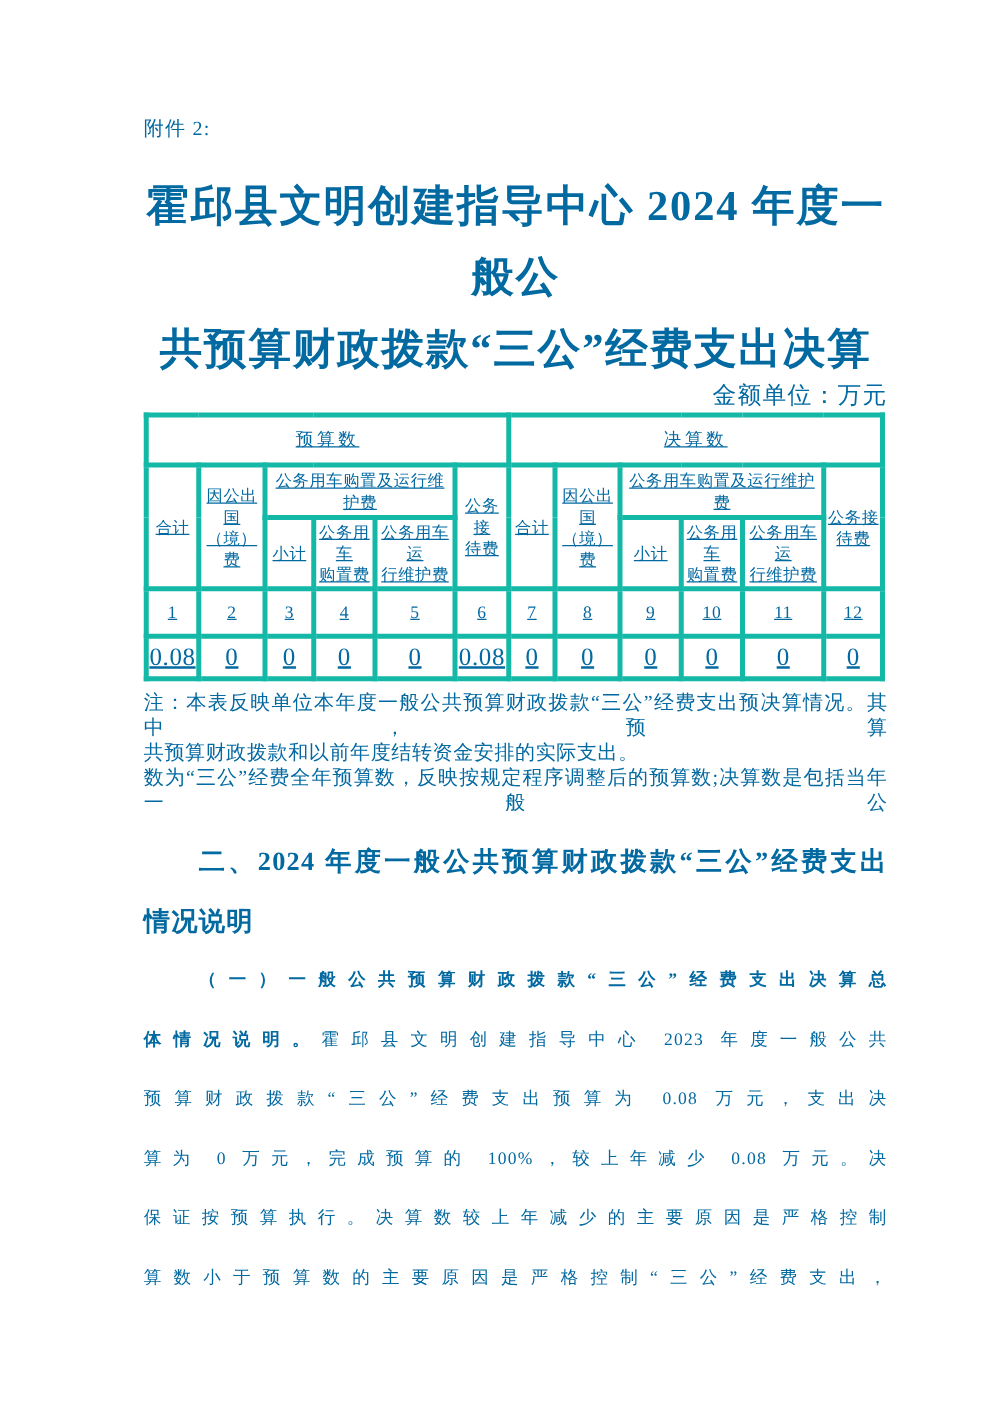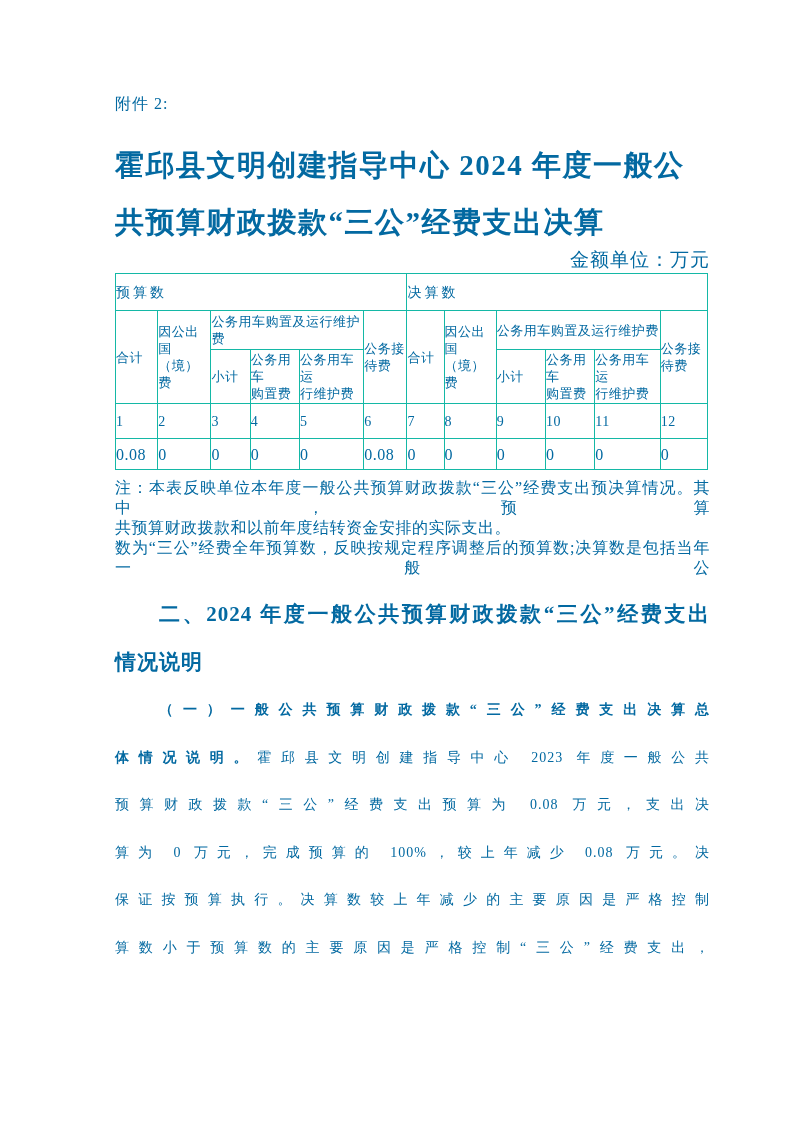--- a/index.html
+++ b/index.html
@@ -15,22 +15,23 @@
     overflow: hidden;
     position: relative;
   }
   .attachment {
     font-size: 16px;
     line-height: 22px;
     letter-spacing: 1px;
   }
   .doc-title {
     margin-top: 22px;
-    font-size: 29px;
+    font-size: 34px;
     font-weight: bold;
+    text-align: center;
     letter-spacing: 1.5px;
   }
   .doc-title .tline { line-height: 57px; }
 
   .sec-heading {
     font-size: 21px;
     font-weight: bold;
     letter-spacing: 1px;
   }
   .sec-heading-1 { margin-top: 90px; }
@@ -49,33 +50,35 @@
     margin-top: 0;
   }
 
   table.budget-table {
     border-collapse: collapse;
     table-layout: fixed;
     width: 593px;
     margin-top: 4px;
   }
   table.budget-table td {
-    border: 1px solid #14b8a6;
+    border: 4px solid #14b8a6;
+    text-align: center;
     vertical-align: middle;
     font-size: 13px;
     line-height: 17px;
     padding: 1px 0;
     letter-spacing: 0.5px;
     overflow: hidden;
+    text-decoration: underline;
   }
   tr.group-row td { height: 34px; font-size: 14px; letter-spacing: 3px; }
   tr.hdr-row-top td { height: 36px; }
   tr.hdr-row-bot td { height: 42px; }
   tr.idx-row td { height: 32px; font-size: 14px; }
-  tr.val-row td { height: 28px; font-size: 16px; }
+  tr.val-row td { height: 28px; font-size: 20px; }
   td .cl { display: block; line-height: 17px; }
 
   .table-note {
     margin-top: 8px;
     font-size: 16px;
     letter-spacing: 0.5px;
   }
   .table-note .nline { line-height: 20px; }
 
   .body-para { font-size: 14px; letter-spacing: 1px; }

